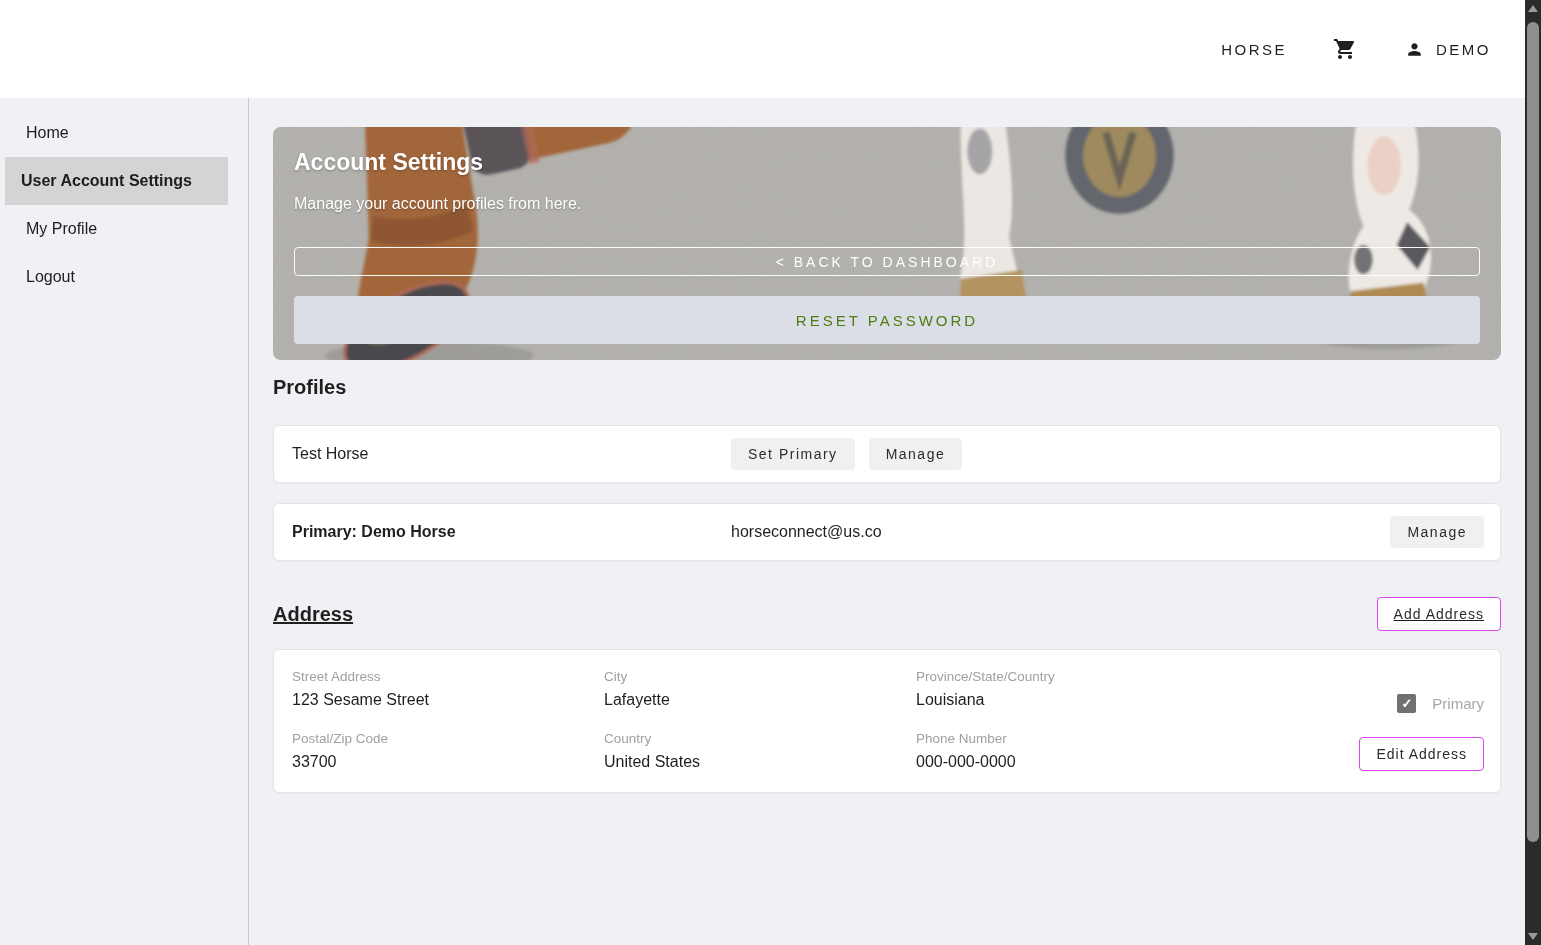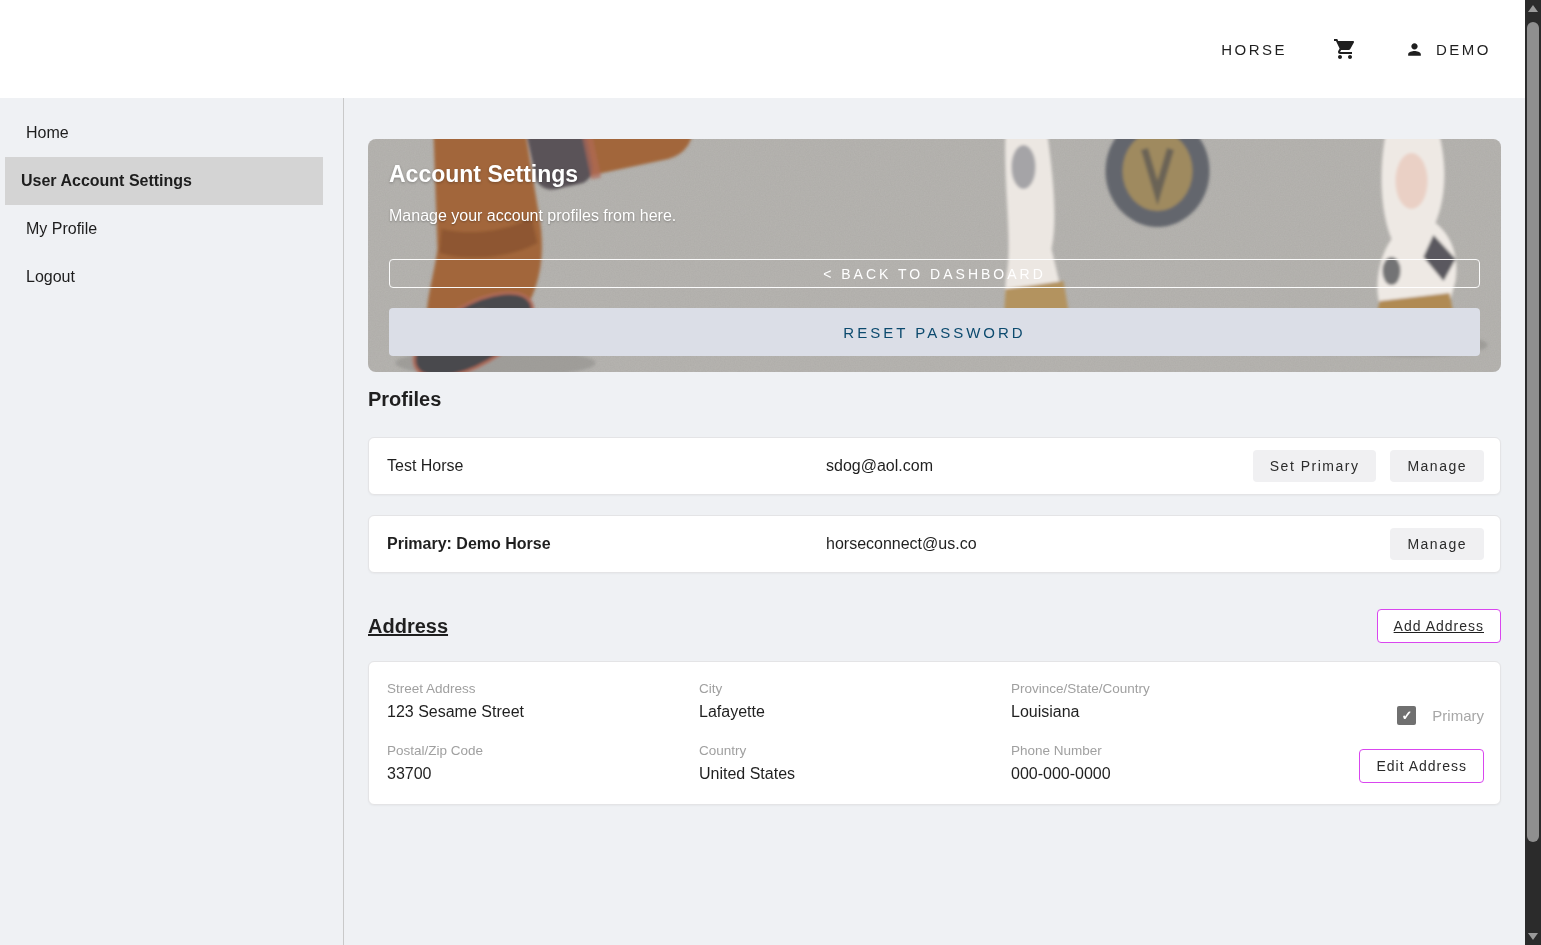--- a/index.html
+++ b/index.html
@@ -23,33 +23,33 @@
   .logo-line1 .blue { color:#2d5f90; }
   .logo-line2 { font-size:11px; letter-spacing:5.5px; color:#9b9b9b; margin-top:5px; font-weight:600; }
   .header-spacer { flex:1; }
   .nav { display:flex; align-items:center; }
   .nav-link { font-size:15px; letter-spacing:2.5px; color:#1f1f1f; cursor:pointer; }
   .nav-cart { margin-left:46px; cursor:pointer; display:flex; align-items:center; }
   .nav-user { margin-left:48px; display:flex; align-items:center; gap:12px; cursor:pointer; }
 
   
   .content-row { flex:1; display:flex; min-height:0; }
-  .sidebar { width:344px; flex:none; border-right:1px solid #c9c9c9; padding-top:11px; background:#eff1f4; }
+  .sidebar { width:249px; flex:none; border-right:1px solid #c9c9c9; padding-top:11px; background:#eff1f4; }
   .side-item { height:48px; display:flex; align-items:center; padding-left:21px; font-size:16px; color:#1d1d1d; cursor:pointer; margin:0 20px 0 5px; }
   .side-item.active { background:#d4d4d4; font-weight:700; padding-left:16px; }
 
-  .main { flex:1; padding:16px 24px; min-width:0; }
+  .main { flex:1; padding:4px 24px; min-width:0; }
 
   
   .hero { position:relative; margin-top:25px; height:233px; border-radius:8px; overflow:hidden; }
   .hero svg.hero-img { position:absolute; inset:0; width:100%; height:100%; }
   .hero-title { position:absolute; left:21px; top:22px; font-size:23px; font-weight:600; color:#ffffff; text-shadow:0 1px 3px rgba(0,0,0,.28); }
   .hero-sub { position:absolute; left:21px; top:68px; font-size:16px; color:#ffffff; text-shadow:0 1px 2px rgba(0,0,0,.3); }
   .hero-back-btn { position:absolute; left:21px; right:21px; top:120px; height:29px; border:1px solid rgba(255,255,255,.95); border-radius:4px; background:transparent; color:#ffffff; font-size:14px; letter-spacing:3px; display:flex; align-items:center; justify-content:center; cursor:pointer; font-family:inherit; }
-  .hero-reset-btn { position:absolute; left:21px; right:21px; top:169px; height:48px; border:none; border-radius:4px; background:#dbdee7; color:#0c4a6e; font-size:15px; letter-spacing:3px; display:flex; align-items:center; justify-content:center; cursor:pointer; font-family:inherit; }
+  .hero-reset-btn { position:absolute; left:21px; right:21px; top:169px; height:48px; border:none; border-radius:4px; background:#dbdee7; color:#4d7c0f; font-size:15px; letter-spacing:3px; display:flex; align-items:center; justify-content:center; cursor:pointer; font-family:inherit; }
 
   
   .section-heading { font-size:20px; font-weight:700; color:#1f1f1f; }
   .profiles-heading { margin-top:16px; }
 
   .profile-card { margin-top:26px; height:58px; background:#ffffff; border:1px solid #e4e4e6; border-radius:6px; box-shadow:0 1px 2px rgba(0,0,0,.04); display:flex; align-items:center; padding:0 16px 0 18px; }
   .profile-card + .profile-card { margin-top:20px; }
   .profile-name { width:439px; flex:none; font-size:16px; }
   .profile-name.bold { font-weight:700; }
   .profile-email { flex:1; font-size:16px; }
@@ -152,21 +152,20 @@
         <div class="hero-title">Account Settings</div>
         <div class="hero-sub">Manage your account profiles from here.</div>
         <button class="hero-back-btn">&lt; BACK TO DASHBOARD</button>
         <button class="hero-reset-btn">RESET PASSWORD</button>
       </section>
 
       <h2 class="section-heading profiles-heading">Profiles</h2>
 
       <div class="profile-card">
         <span class="profile-name">Test Horse</span>
-        <span class="profile-email">sdog@aol.com</span>
         <button class="chip-btn">Set Primary</button>
         <button class="chip-btn">Manage</button>
       </div>
 
       <div class="profile-card">
         <span class="profile-name bold">Primary: Demo Horse</span>
         <span class="profile-email">horseconnect@us.co</span>
         <button class="chip-btn">Manage</button>
       </div>
 

